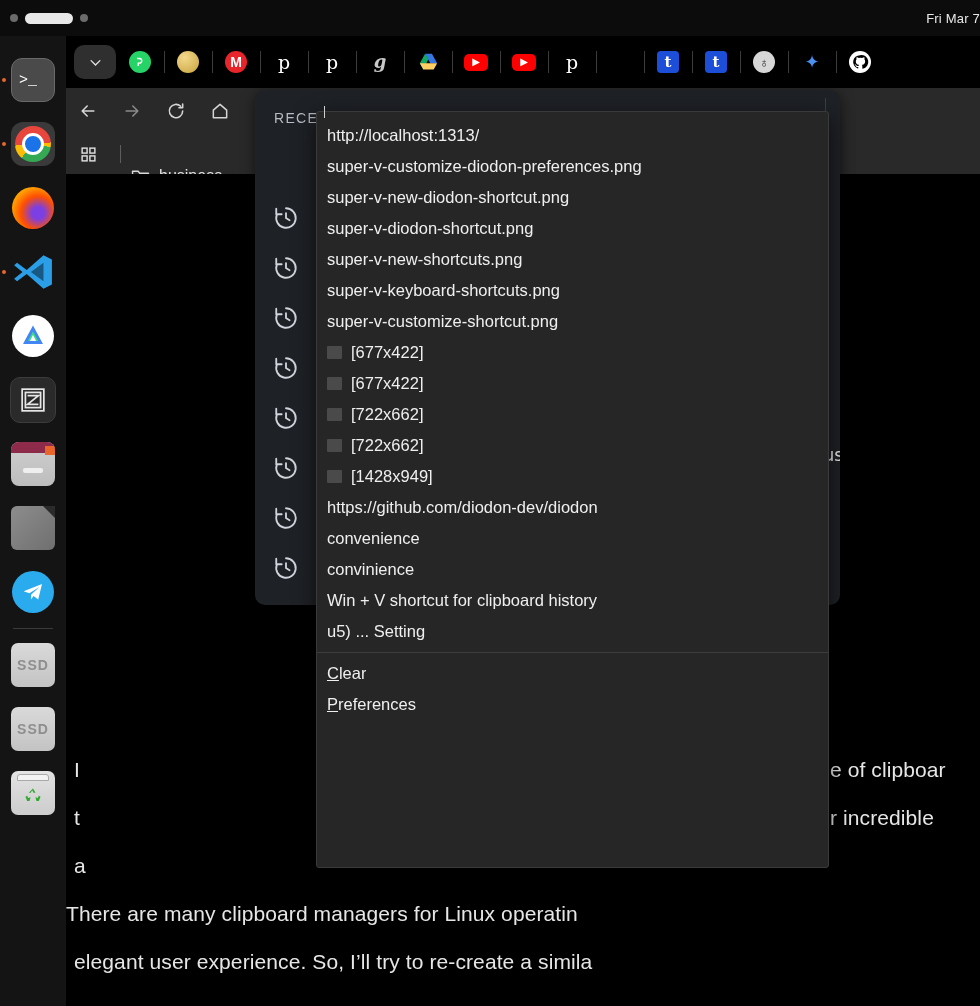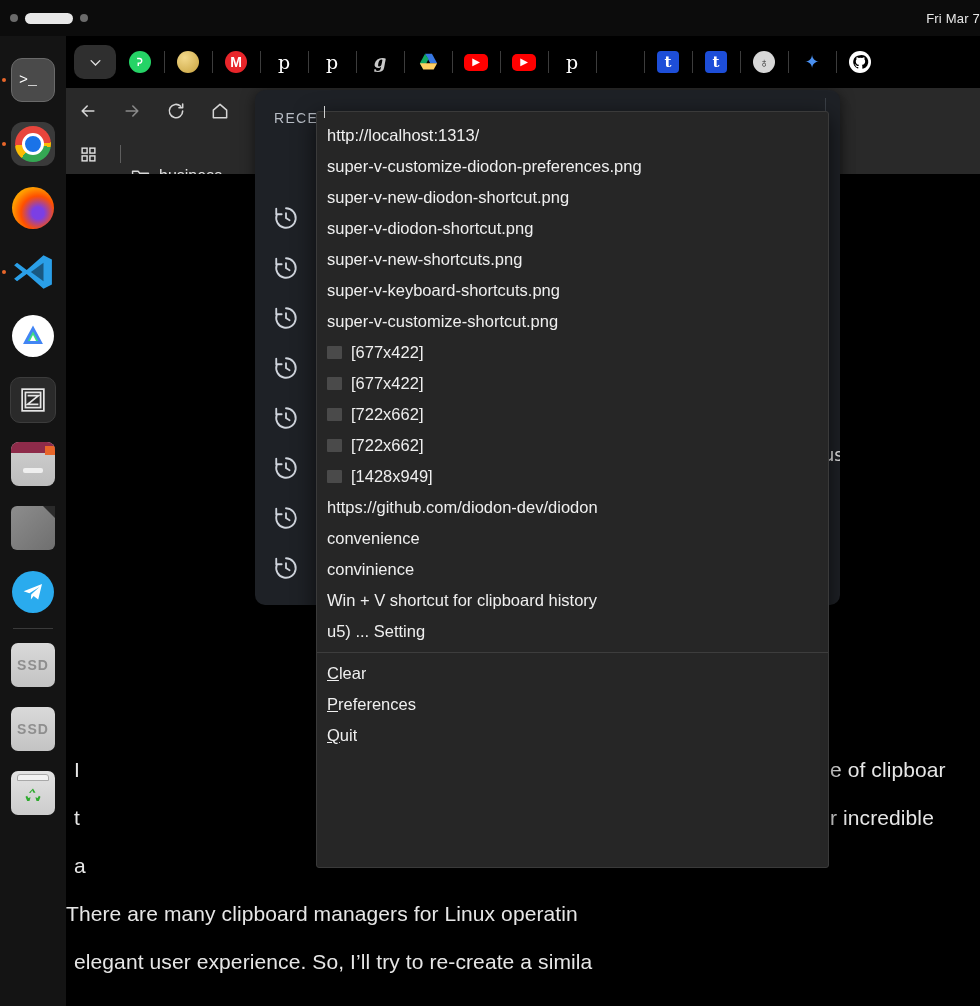--- a/index.html
+++ b/index.html
@@ -549,16 +549,13 @@
     </div>
 
   <div class="msep"></div>
 
   <div class="mi">
     <span class="mtext"><span class="mn">C</span><span>lear</span></span>
   </div>
   <div class="mi">
     <span class="mtext"><span class="mn">P</span><span>references</span></span>
   </div>
-  <div class="mi">
-    <span class="mtext"><span class="mn">Q</span><span>uit</span></span>
-  </div>
 </div>
 
 </body></html>

